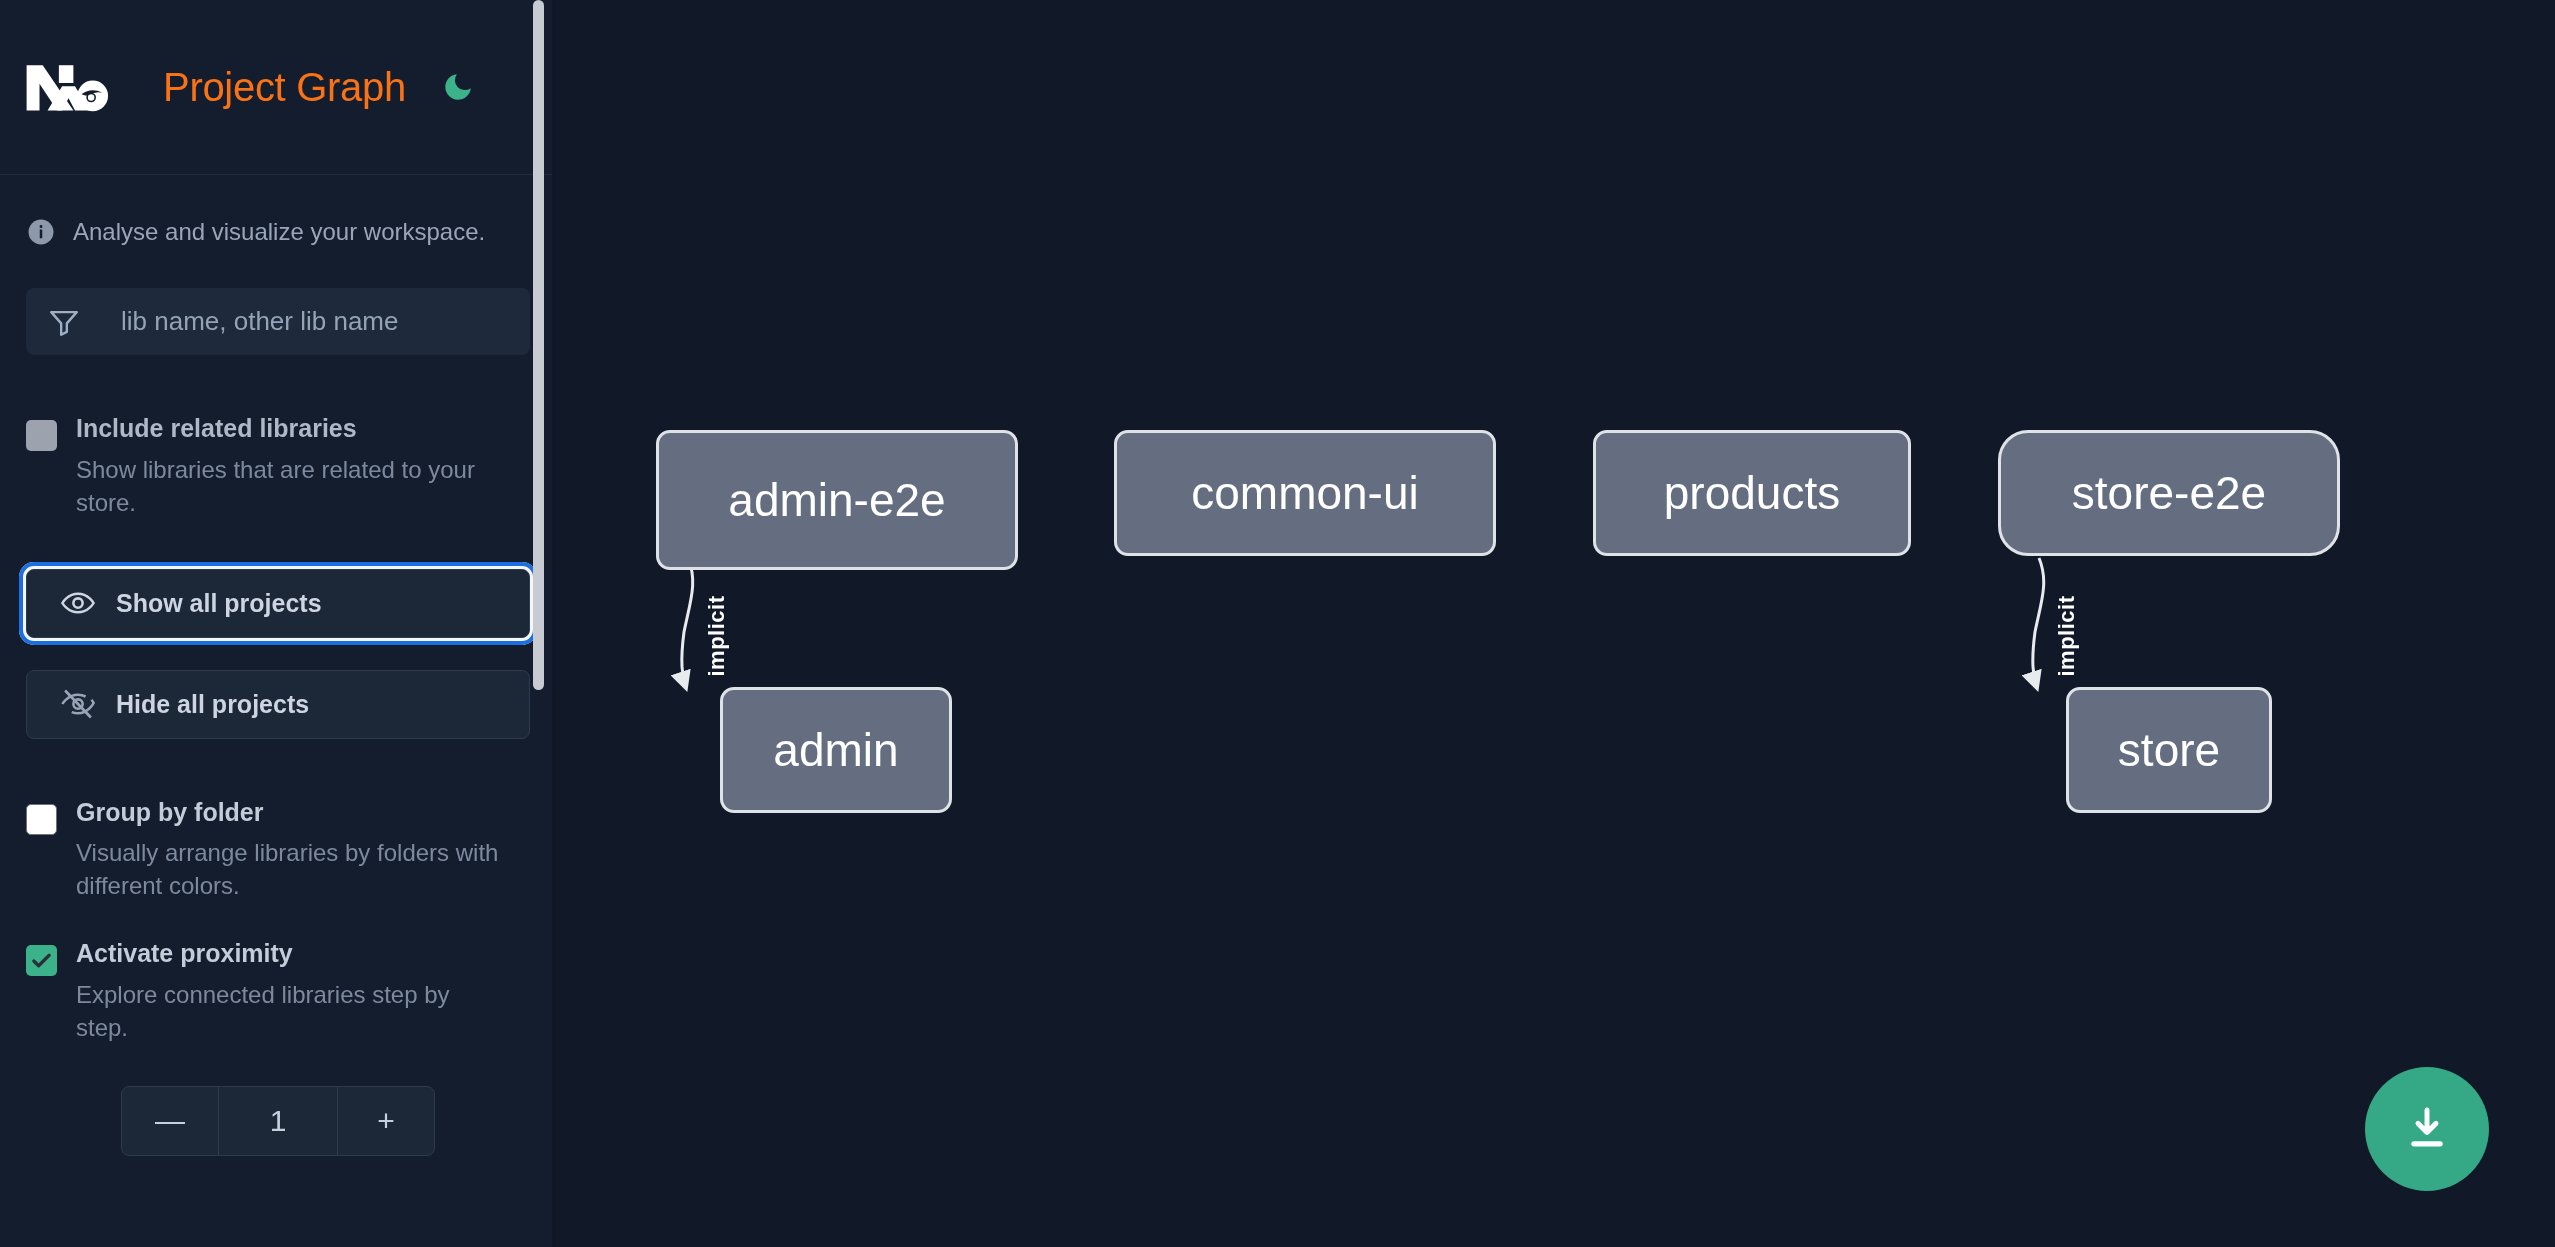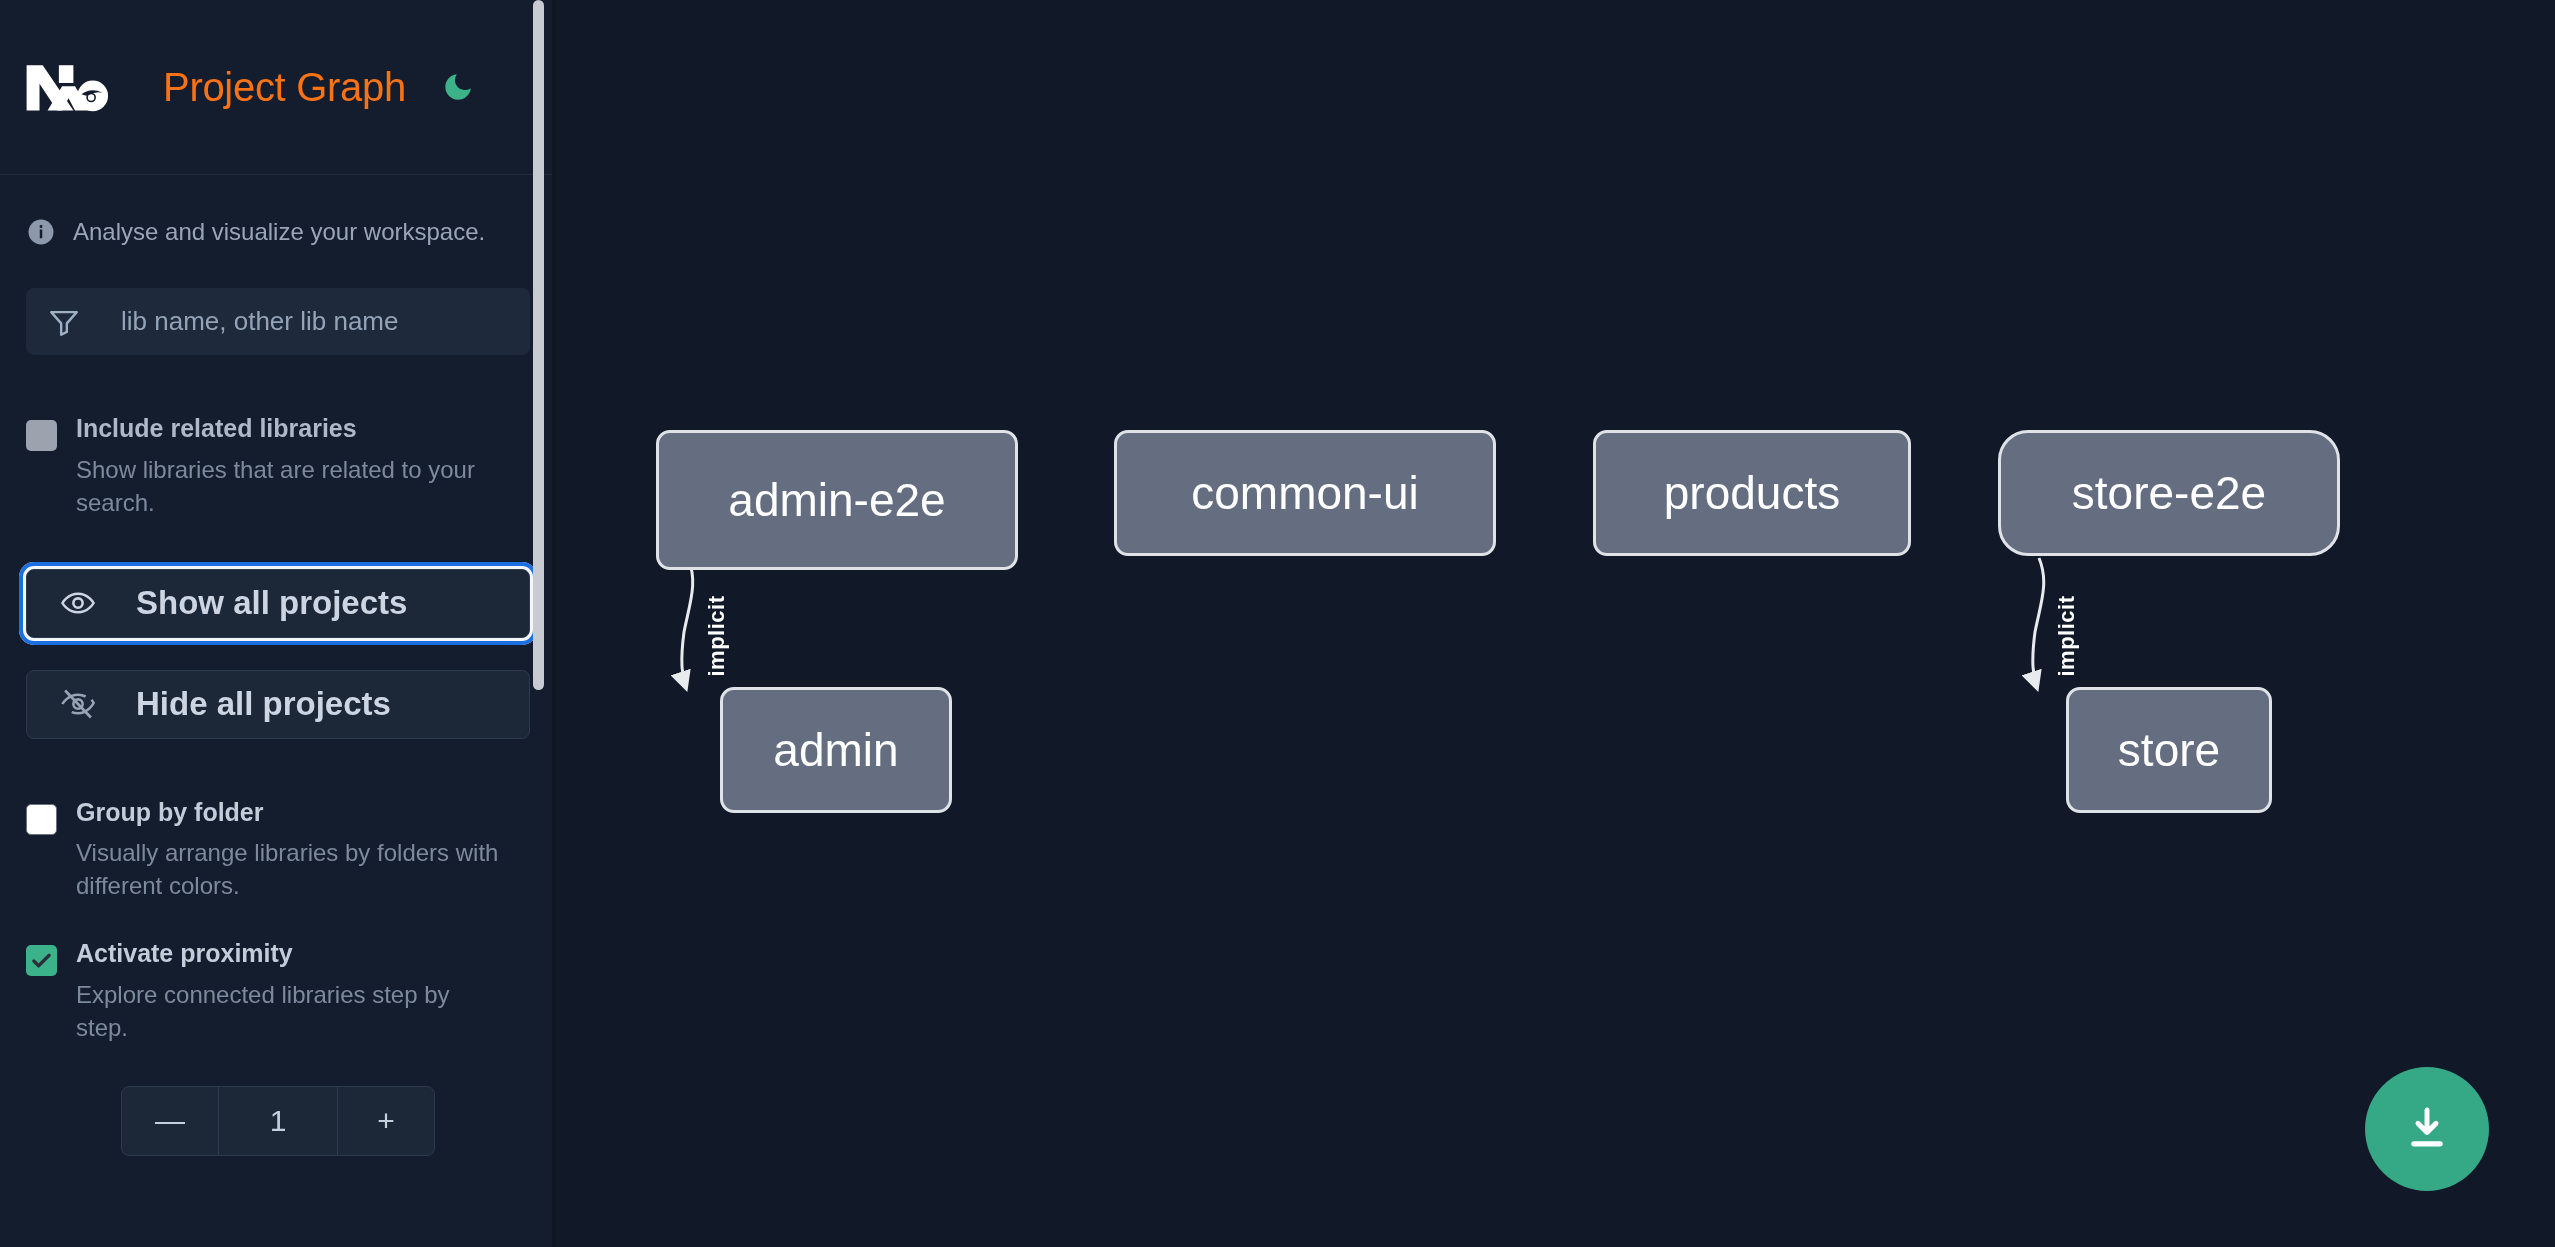--- a/index.html
+++ b/index.html
@@ -167,27 +167,26 @@
   
   .btn-block { padding: 0 26px; }
   .sb-btn {
     display: flex;
     align-items: center;
     height: 69px;
     background: #1c2738;
     border: 1px solid #2e3a4d;
     border-radius: 8px;
     color: #ccd5e1;
-    font-size: 33px;
+    font-size: 25px;
     font-weight: bold;
     padding-left: 33px;
     cursor: pointer;
     font-family: "Liberation Sans", sans-serif;
     width: 100%;
-    gap: 20px;
   }
   .sb-btn .bi { width: 36px; height: 36px; margin-right: 20px; flex: 0 0 36px; }
   .sb-btn.focused {
     outline: 4px solid #1b6fe0;
     outline-offset: 3px;
     box-shadow: 0 0 0 7px #f4f6f8;
   }
   .btn-gap { height: 32px; }
   .btn-top-gap { height: 50px; }
 
@@ -310,21 +309,21 @@
           </div>
           <div class="sb-search-sep"></div>
           <input type="text" placeholder="lib name, other lib name" style="">
         </div>
       </div>
 
       <div class="opt-row">
         <div class="cb disabled"></div>
         <div class="opt-text">
           <div class="opt-label muted">Include related libraries</div>
-          <div class="opt-desc">Show libraries that are related to your search.</div>
+          <div class="opt-desc">Show libraries that are related to your store.</div>
         </div>
       </div>
 
       <div class="btn-top-gap"></div>
       <div class="btn-block">
         <button class="sb-btn focused">
           <span class="bi">
             <svg width="36" height="36" viewBox="0 0 24 24">
               <path fill="none" stroke="#ccd5e1" stroke-width="1.7" d="M1.6 12S5 5.8 12 5.8 22.4 12 22.4 12 19 18.2 12 18.2 1.6 12 1.6 12z"></path>
               <circle cx="12" cy="12" r="3.1" fill="none" stroke="#ccd5e1" stroke-width="1.7"></circle>

